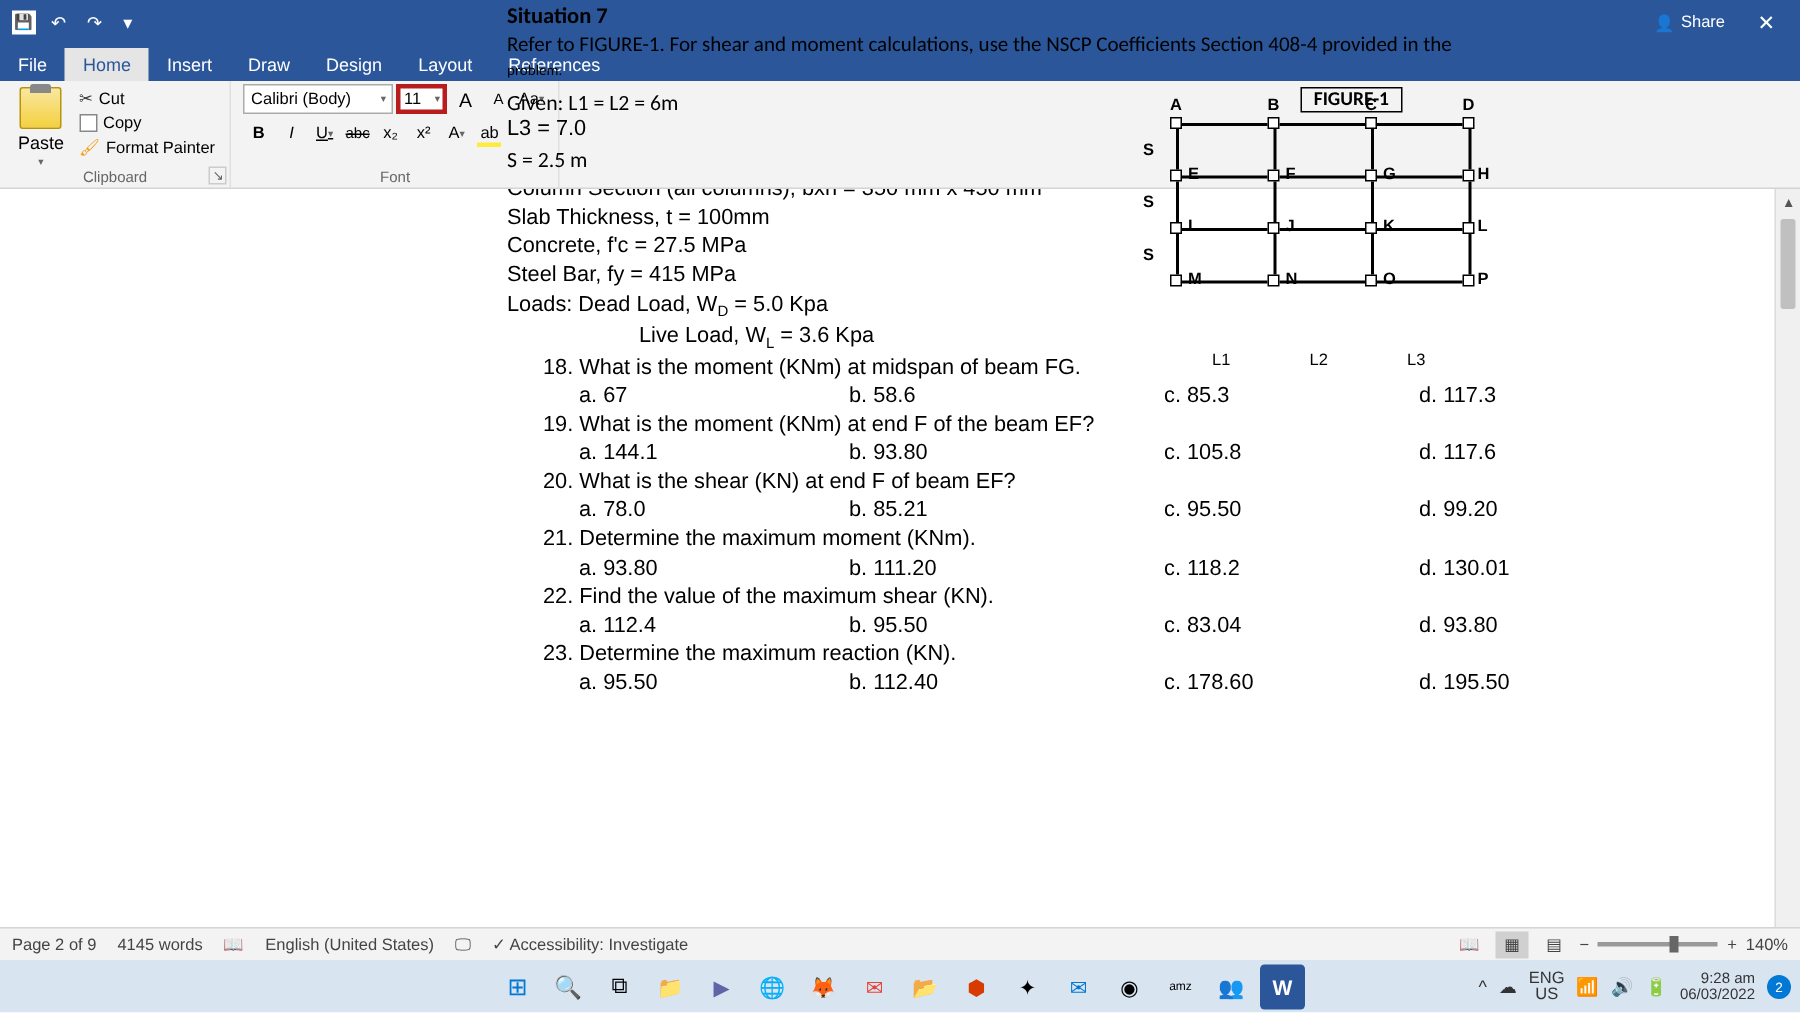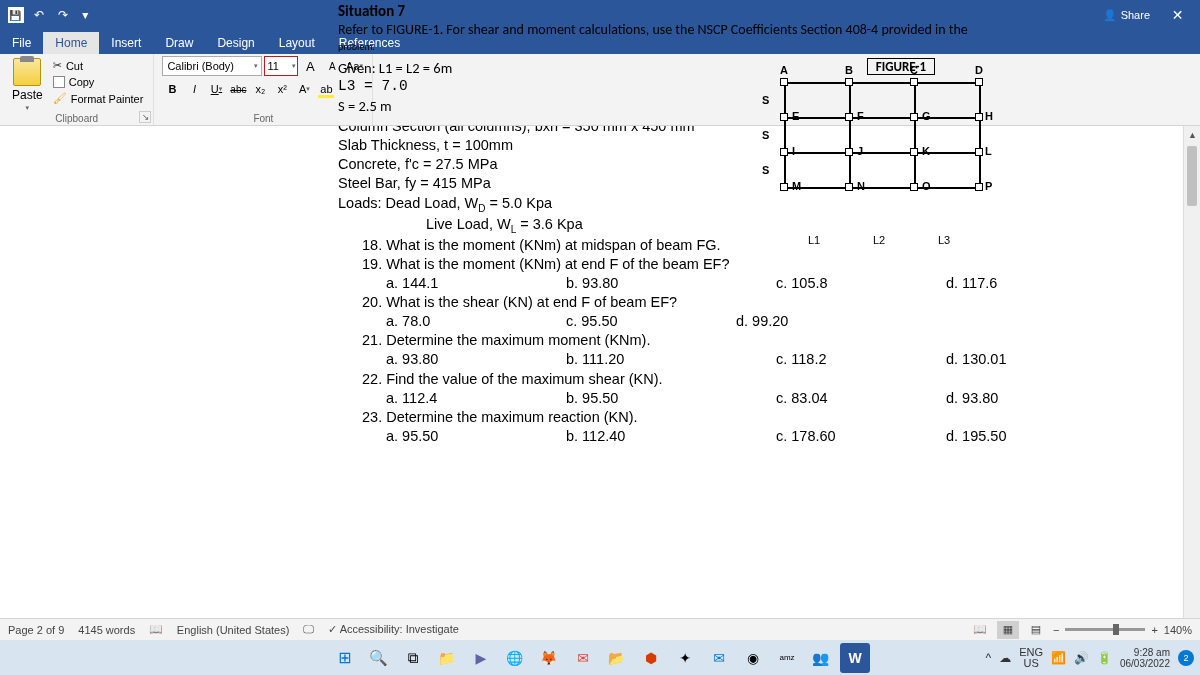--- a/index.html
+++ b/index.html
@@ -27,21 +27,21 @@
 .paste-icon::before { content: ""; position: absolute; top: -3px; left: 6px; width: 14px; height: 6px; background: #888; border-radius: 2px 2px 0 0; }
 .clipboard-sub { display: flex; flex-direction: column; gap: 2px; font-size: 11px; padding-top: 2px; }
 .clipboard-item { display: flex; align-items: center; gap: 4px; padding: 1px 2px; }
 .scissors-icon { color: #333; }
 .copy-icon { width: 12px; height: 12px; border: 1px solid #888; background: #fff; position: relative; }
 .format-painter-icon { color: #f39c12; }
 
 .font-group { min-width: 190px; }
 .font-row { display: flex; gap: 2px; align-items: center; margin-bottom: 3px; }
 .font-name-select { width: 100px; height: 20px; border: 1px solid #ababab; background: #fff; font-size: 11px; padding: 0 4px; display: flex; align-items: center; justify-content: space-between; }
-.font-size-select { width: 34px; height: 20px; border: 1px solid #b91c1c; background: #fff; font-size: 11px; padding: 0 2px; display: flex; align-items: center; justify-content: space-between; }
+.font-size-select { width: 34px; height: 20px; border: 3px solid #b91c1c; background: #fff; font-size: 11px; padding: 0 2px; display: flex; align-items: center; justify-content: space-between; }
 .font-btn { width: 20px; height: 20px; display: flex; align-items: center; justify-content: center; font-size: 11px; }
 .font-btn.bold { font-weight: bold; }
 .font-btn.italic { font-style: italic; }
 .font-btn.underline { text-decoration: underline; }
 .font-btn.strike { text-decoration: line-through; font-size: 10px; }
 .aa-btn { font-size: 11px; }
 .highlight-btn { position: relative; }
 .highlight-btn::after { content: ""; position: absolute; bottom: 1px; left: 2px; right: 2px; height: 3px; background: #ffeb3b; }
 .dropdown-arrow { font-size: 7px; color: #666; }
 
@@ -174,43 +174,50 @@
     </div>
     <div class="ribbon-group-label">Font</div>
   </div>
 </div>
 
 <div style="position:absolute; top:2px; left:338px; font-family:Calibri; font-size:15px; font-weight:bold; color:#000;">Situation 7</div>
 <div style="position:absolute; top:21px; left:338px; right:60px; font-family:Calibri; font-size:14px; color:#000;">Refer to FIGURE-1. For shear and moment calculations, use the NSCP Coefficients Section 408-4 provided in the</div>
 <div style="position:absolute; top:40px; left:338px; font-family:Calibri; font-size:10px;">problem.</div>
 <div style="position:absolute; top:58px; right:265px; border:1.5px solid #000; padding:0 8px; font-family:Calibri; font-size:13px; font-weight:bold;">FIGURE-1</div>
 <div style="position:absolute; top:59px; left:338px; font-family:Calibri; font-size:14.5px;">Given: L1 = L2 = 6m</div>
-<div style="position:absolute; top:78px; left:338px; font-family:Liberation Mono, monospace; font-size:14.5px;">L3 = 7.0</div>
+<div style="position:absolute; top:78px; left:338px; font-family:Liberation Sans, sans-serif; font-size:14.5px;">L3 = 7.0</div>
 <div style="position:absolute; top:97px; left:338px; font-family:Calibri; font-size:14.5px;">S = 2.5 m</div>
 
 <div class="document-area">
   <div class="doc-page" style="left:338px; top:-9px;">
     <div class="line">Column Section (all columns), bxh = 350 mm x 450 mm</div>
     <div class="line">Slab Thickness, t = 100mm</div>
     <div class="line">Concrete, f'c = 27.5 MPa</div>
     <div class="line">Steel Bar, fy = 415 MPa</div>
     <div class="line"><span>Loads: Dead Load, W</span><span class="sub">D</span><span> = 5.0 Kpa</span></div>
     <div class="line" style="padding-left:88px;"><span>Live Load, W</span><span class="sub">L</span><span> = 3.6 Kpa</span></div>
 
     <div class="line" style="padding-left:24px;">18.  What is the moment (KNm) at midspan of beam FG.</div>
+    <div class="q-row" style="padding-left:48px;">
+      <span class="opt-a">a. 67</span>
+        <span class="opt-b">b. 58.6</span>
+        <span class="opt-c">c. 85.3</span>
+        <span class="opt-d">d. 117.3</span>
+    </div>
     <div class="line" style="padding-left:24px;">19.  What is the moment (KNm) at end F of the beam EF?</div>
     <div class="q-row" style="padding-left:48px;">
       <span class="opt-a">a. 144.1</span>
         <span class="opt-b">b. 93.80</span>
         <span class="opt-c">c. 105.8</span>
         <span class="opt-d">d. 117.6</span>
     </div>
     <div class="line" style="padding-left:24px;">20.  What is the shear (KN) at end F of beam EF?</div>
     <div class="q-row" style="padding-left:48px;">
       <span class="opt-a">a. 78.0</span>
+        <span class="opt-b">b. 85.21</span>
         <span class="opt-c">c. 95.50</span>
         <span class="opt-d">d. 99.20</span>
     </div>
     <div class="line" style="padding-left:24px;">21.  Determine the maximum moment (KNm).</div>
     <div class="q-row" style="padding-left:48px;">
       <span class="opt-a">a. 93.80</span>
         <span class="opt-b">b. 111.20</span>
         <span class="opt-c">c. 118.2</span>
         <span class="opt-d">d. 130.01</span>
     </div>

